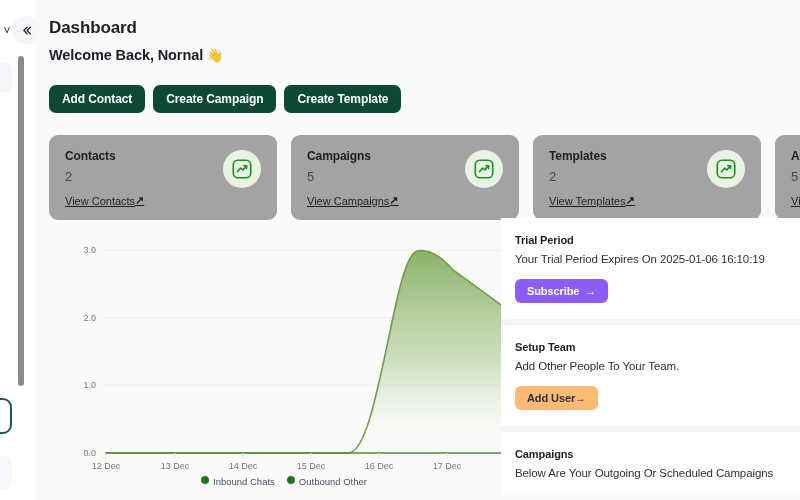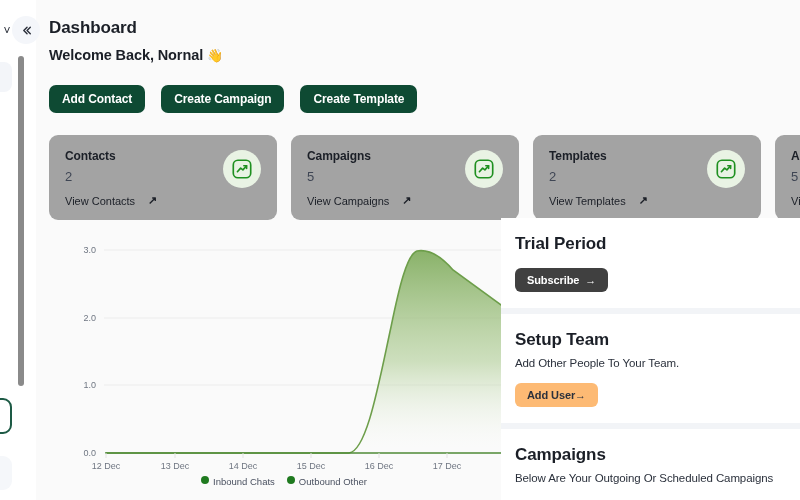--- a/index.html
+++ b/index.html
@@ -53,40 +53,40 @@
   .page-title {
     position: absolute; left: 12px; top: 18px;
     font-size: 17px; font-weight: bold; color: #1b1f27; letter-spacing: -0.1px;
   }
   .welcome {
     position: absolute; left: 12px; top: 47px;
     font-size: 14.5px; font-weight: bold; color: #1b1f27; letter-spacing: -0.1px;
   }
   .welcome .wave { font-size: 13px; }
 
-  .actions { position: absolute; left: 12px; top: 85px; display: flex; gap: 16px; }
+  .actions { position: absolute; left: 12px; top: 85px; display: flex; gap: 8px; }
   .btn-primary {
     background: #0e4a33; color: #ffffff; border: none; border-radius: 7px;
     padding: 0 13px; height: 28px; font-size: 12px; font-weight: bold;
     font-family: "Liberation Sans", sans-serif; cursor: pointer;
     letter-spacing: -0.1px; white-space: nowrap;
   }
 
   
   .stats { position: absolute; left: 12px; top: 135px; display: flex; gap: 14px; }
   .stat-card {
     width: 228px; height: 85px; background: #a3a3a3; border-radius: 9px;
     position: relative; padding: 14px 16px; flex: none;
   }
   .stat-label { font-size: 12px; font-weight: bold; color: #1b1f27; letter-spacing: -0.1px; }
   .stat-value { font-size: 13px; color: #3f4654; margin-top: 6px; }
   .stat-link {
     position: absolute; left: 16px; bottom: 13px;
-    font-size: 11px; color: #1b1f27; 
-    display: flex; align-items: center; gap: 13px; cursor: pointer;
+    font-size: 11px; color: #1b1f27; text-decoration: underline;
+    display: flex; align-items: center; gap: 0; cursor: pointer;
   }
   .stat-link .arrow { text-decoration: none; font-size: 11px; font-weight: bold; }
   .stat-icon {
     position: absolute; right: 16px; top: 15px; width: 38px; height: 38px;
     border-radius: 50%; background: #e9f3e4;
     display: flex; align-items: center; justify-content: center;
   }
   .stat-icon svg { width: 22px; height: 22px; }
 
   
@@ -99,24 +99,24 @@
     position: absolute; left: 0; right: 0; top: 244px;
     display: flex; justify-content: center; gap: 12px;
     font-size: 9.5px; color: #4a5160;
   }
   .legend-item { display: flex; gap: 4px; }
   .legend-dot { width: 8px; height: 8px; border-radius: 50%; }
 
   
   .right-col { position: absolute; left: 464px; top: 218px; width: 300px; }
   .panel { background: #ffffff; padding: 16px 14px; position: relative; }
-  .panel-title { font-size: 17px; font-weight: bold; color: #1b1f27; letter-spacing: -0.1px; }
+  .panel-title { font-size: 11px; font-weight: bold; color: #1b1f27; letter-spacing: -0.1px; }
   .panel-sub { font-size: 11.5px; color: #2b313c; margin-top: 7px; letter-spacing: -0.1px; }
   .btn-dark {
-    margin-top: 14px; background: #404040; color: #ffffff; border: none;
+    margin-top: 14px; background: #8b5cf6; color: #ffffff; border: none;
     border-radius: 6px; padding: 0 12px; height: 24px; font-size: 11px;
     font-weight: bold; font-family: "Liberation Sans", sans-serif; cursor: pointer;
     display: inline-flex; align-items: center; gap: 6px; letter-spacing: -0.1px;
   }
   .btn-peach {
     margin-top: 14px; background: #fdba74; color: #2b313c; border: none;
     border-radius: 6px; padding: 0 12px; height: 24px; font-size: 11px;
     font-weight: bold; font-family: "Liberation Sans", sans-serif; cursor: pointer;
     display: inline-flex; align-items: center; letter-spacing: -0.1px;
   }
@@ -277,20 +277,21 @@
           <span class="legend-dot" style="background:#1f7a1f"></span>
           <span>Outbound Other</span>
         </div>
       </div>
     </div>
 
     <div class="right-col">
 
       <div class="panel">
         <div class="panel-title">Trial Period</div>
+        <div class="panel-sub">Your Trial Period Expires On 2025-01-06 16:10:19</div>
         <button class="btn-dark">
           <span>Subscribe</span>
           <span>→</span>
         </button>
       </div>
 
       <div class="gap-strip"></div>
 
       <div class="panel">
         <div class="panel-title">Setup Team</div>

